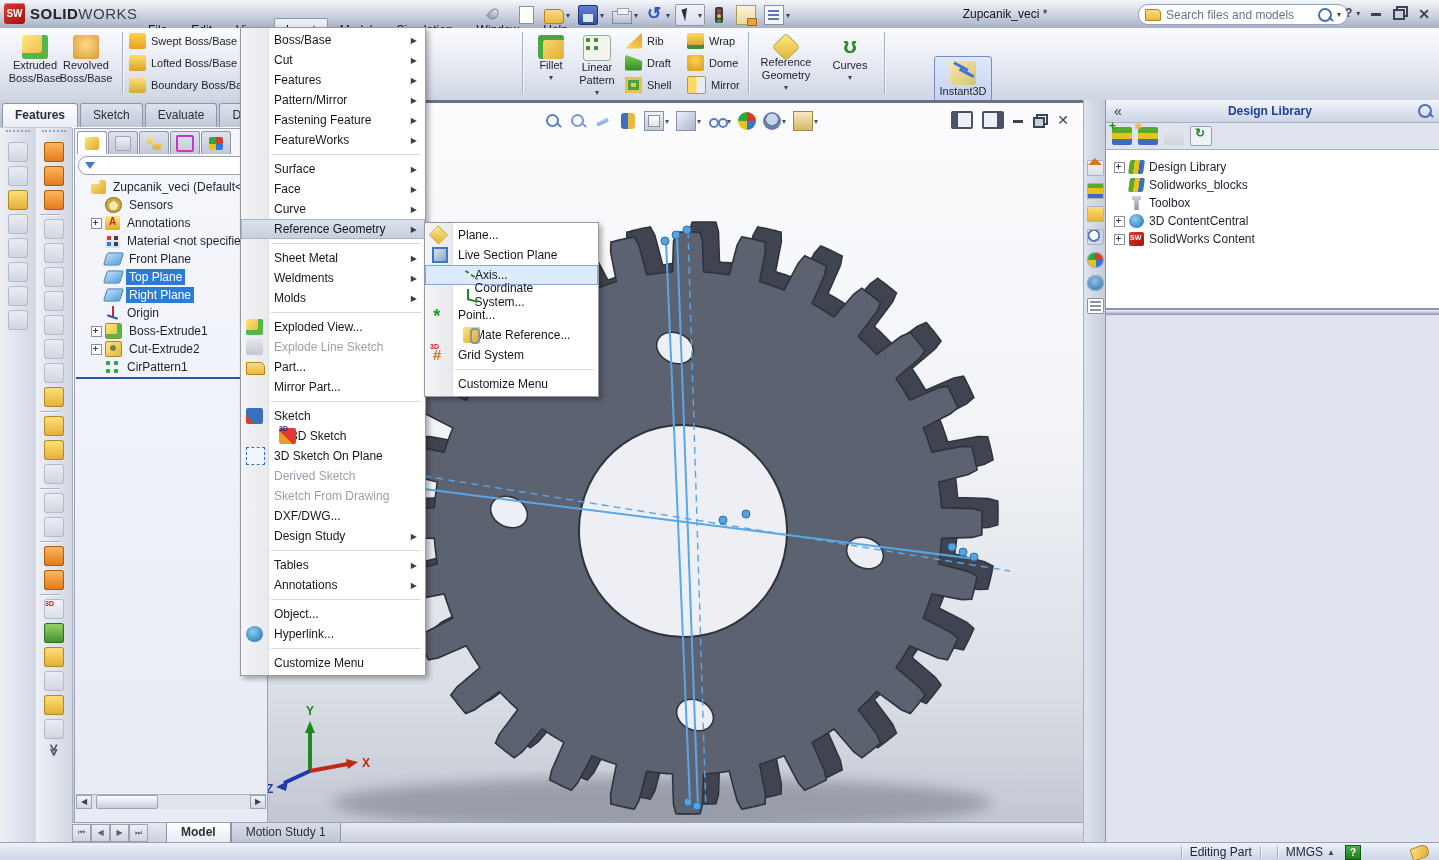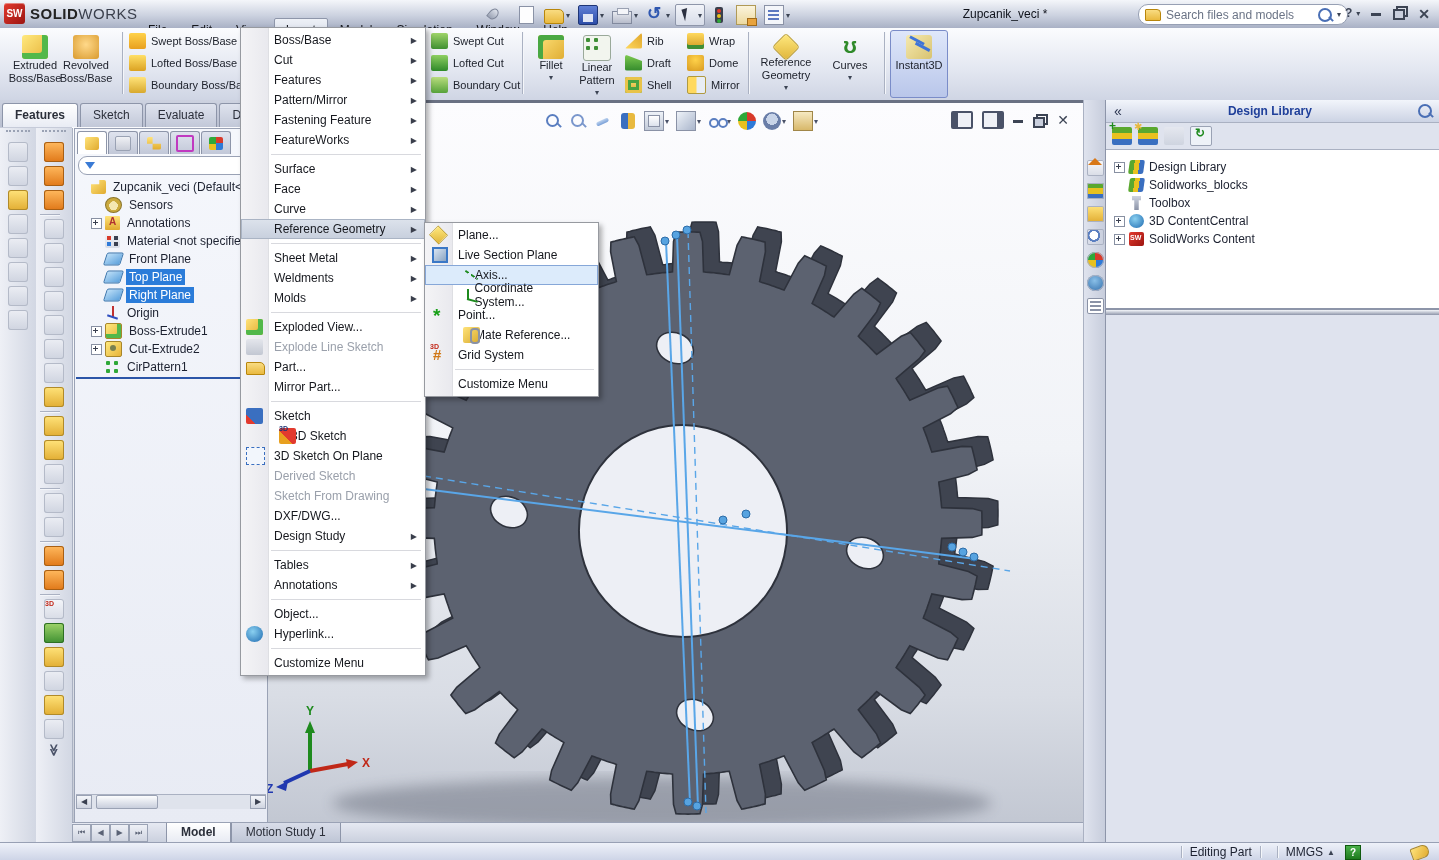--- a/index.html
+++ b/index.html
@@ -357,35 +357,20 @@
       <div class="colbtn">
         <span class="chip cc-lofted"></span>
         <span class="clabel">Lofted Boss/Base</span>
       </div>
       <div class="colbtn">
         <span class="chip cc-boundary"></span>
         <span class="clabel">Boundary Boss/Base</span>
       </div>
     </div>
   <div class="vsep" style="left:122px"></div>
-  <div class="cmcol" style="left:428px">
-
-  <div class="colbtn">
-        <span class="chip cc-sweptcut"></span>
-        <span class="clabel">Swept Cut</span>
-      </div>
-      <div class="colbtn">
-        <span class="chip cc-loftedcut"></span>
-        <span class="clabel">Lofted Cut</span>
-      </div>
-      <div class="colbtn">
-        <span class="chip cc-boundarycut"></span>
-        <span class="clabel">Boundary Cut</span>
-      </div>
-    </div>
   <div class="vsep" style="left:522px"></div>
   <div>
 
   <div class="bigbtn caret" style="width: 44px; left: 528px;">
         <span class="chip cc-fillet"></span>
         <span class="l1">Fillet</span>
         <span class="l2"></span>
         <span class="caretmark">▾</span>
       </div>
       <div class="bigbtn caret" style="width: 44px; left: 574px;">
@@ -437,21 +422,21 @@
       <div class="bigbtn caret" style="width: 62px; left: 818px;">
         <span class="chip cc-curves"></span>
         <span class="l1">Curves</span>
         <span class="l2"></span>
         <span class="caretmark">▾</span>
       </div>
     </div>
   <div class="vsep" style="left:884px"></div>
   <div>
 
-  <div class="bigbtn active" style="width: 56px; left: 890px;">
+  <div class="bigbtn active" style="width: 56px; left: 934px; margin-top: 26px;">
         <span class="chip cc-instant3d"></span>
         <span class="l1">Instant3D</span>
         <span class="l2"></span>
 
       </div>
     </div>
 </div>
 
 <div class="abs" id="tabrow">
 

